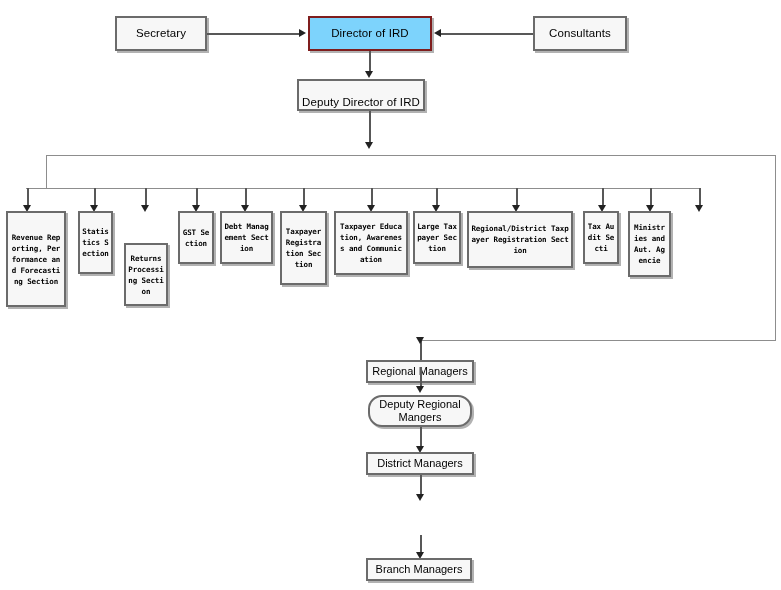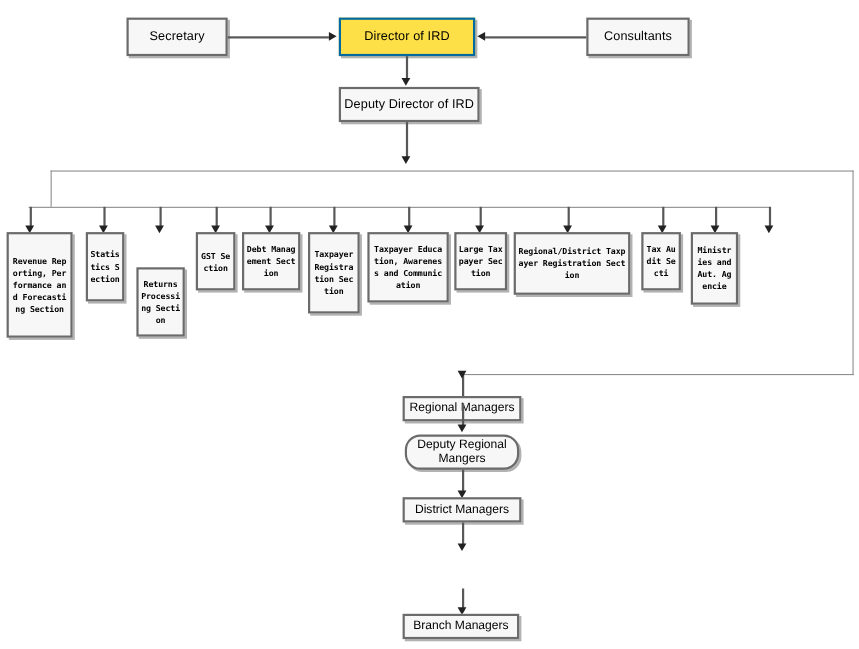--- a/index.html
+++ b/index.html
@@ -34,22 +34,22 @@
     padding:0 2px;
     box-sizing:border-box;
   }
   
   .tier-top{
     font-size:11.5px;
     line-height:13px;
     letter-spacing:0.1px;
   }
   .tier-top.shaded{
-    background:#fde047;
-    border:2px solid #0369a1;
+    background:#7dd3fc;
+    border:2px solid #7f1d1d;
   }
   
   .tier-section{
     font-family:"DejaVu Sans Mono","Liberation Mono",monospace;
     font-size:7.5px;
     line-height:11px;
     font-weight:bold;
     letter-spacing:-0.1px;
   }
   .tier-section .txt{
@@ -102,21 +102,21 @@
   </div>
 
   <div class="node tier-top shaded" style="left:308px;top:16px;width:124px;height:35px;">
     <span class="txt">Director of IRD</span>
   </div>
 
   <div class="node tier-top" style="left:533px;top:16px;width:94px;height:35px;">
     <span class="txt">Consultants</span>
   </div>
 
-  <div class="node tier-top" style="left:308px;top:79px;width:128px;height:32px;">
+  <div class="node tier-top" style="left:297px;top:79px;width:128px;height:32px;align-items:flex-end;">
     <span class="txt">Deputy Director of IRD</span>
   </div>
 
   <div class="ln h" style="left:207px;top:33px;width:92px;"></div>
   <div class="arrow right" style="left:299px;top:29px;"></div>
 
   <div class="ln h" style="left:441px;top:33px;width:92px;"></div>
   <div class="arrow left" style="left:434px;top:29px;"></div>
 
   <div class="ln v" style="left:369px;top:51px;height:21px;"></div>

